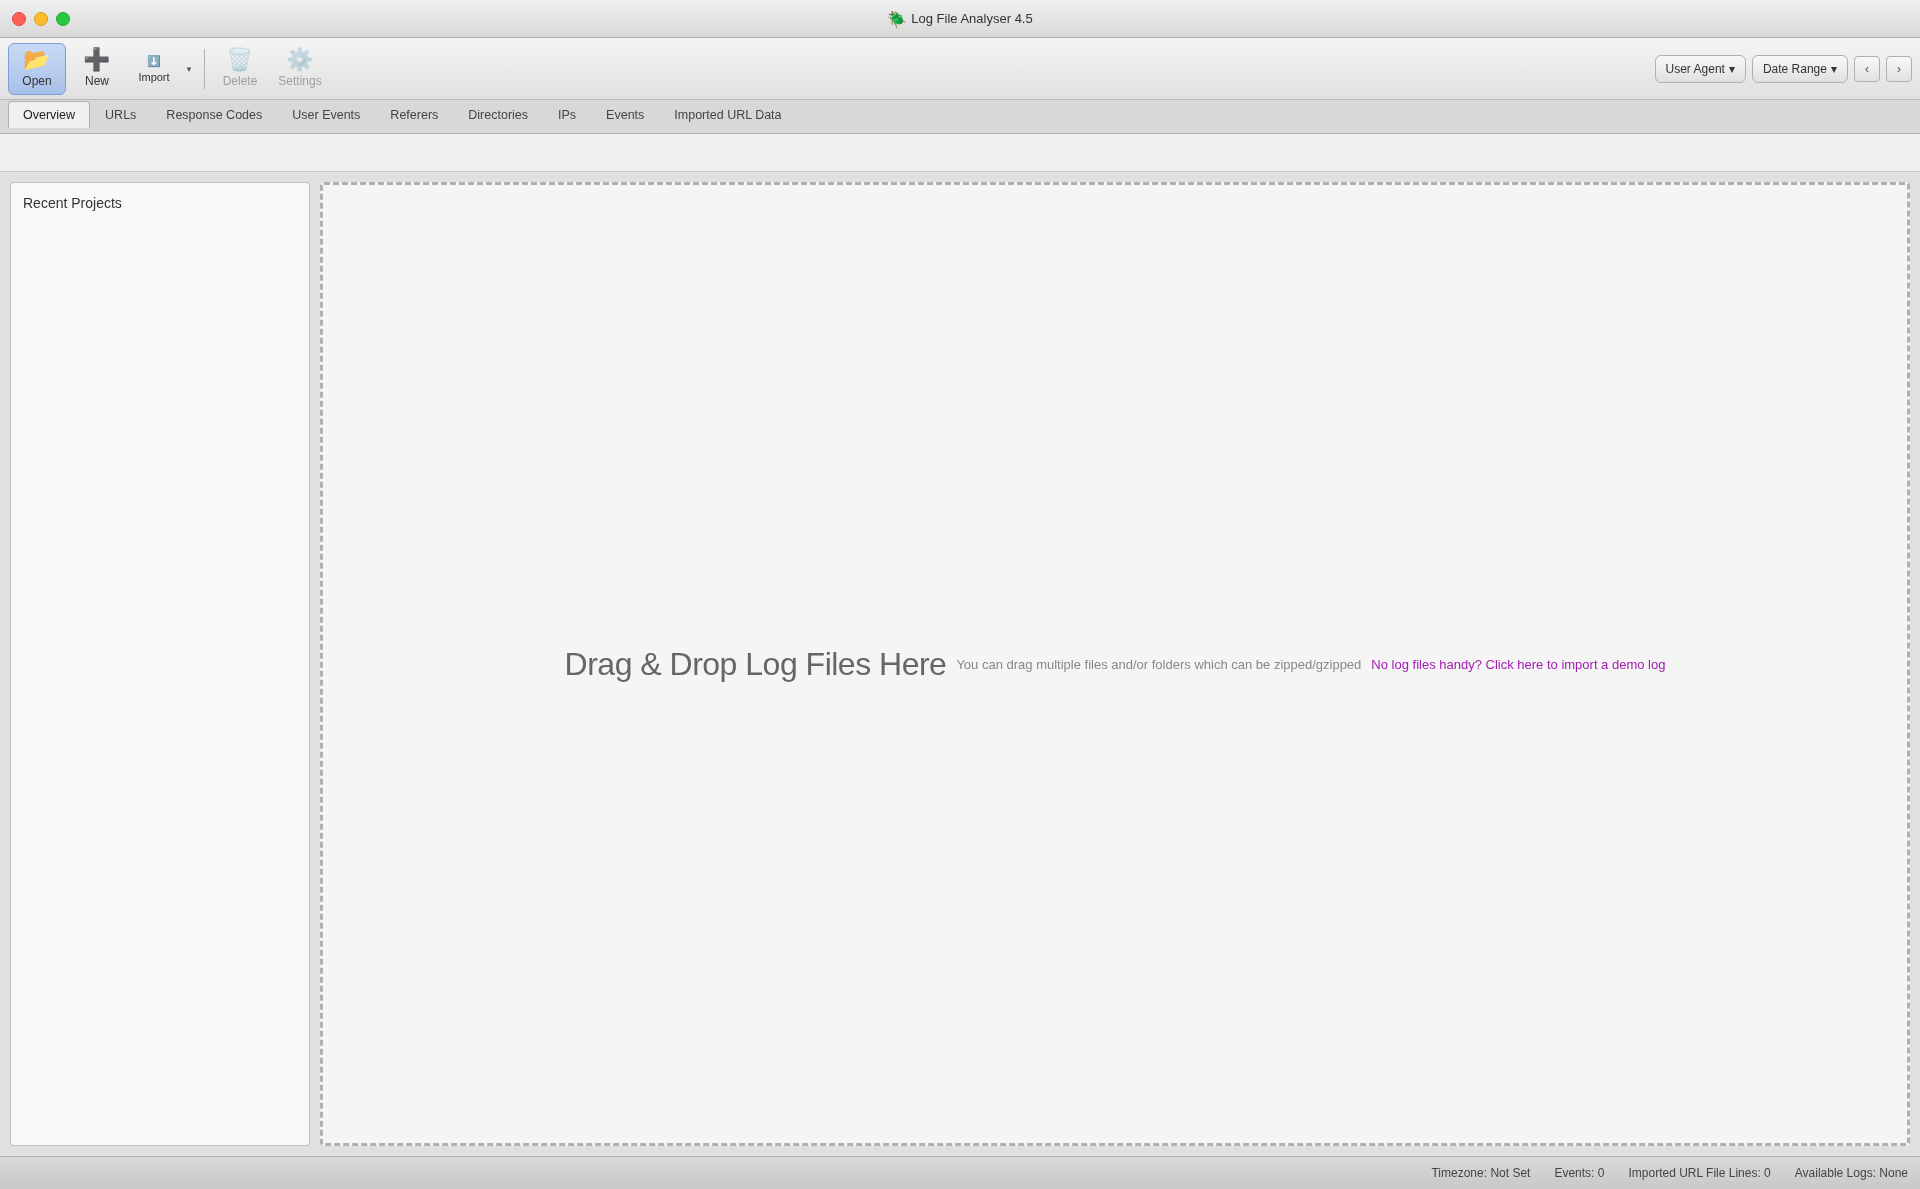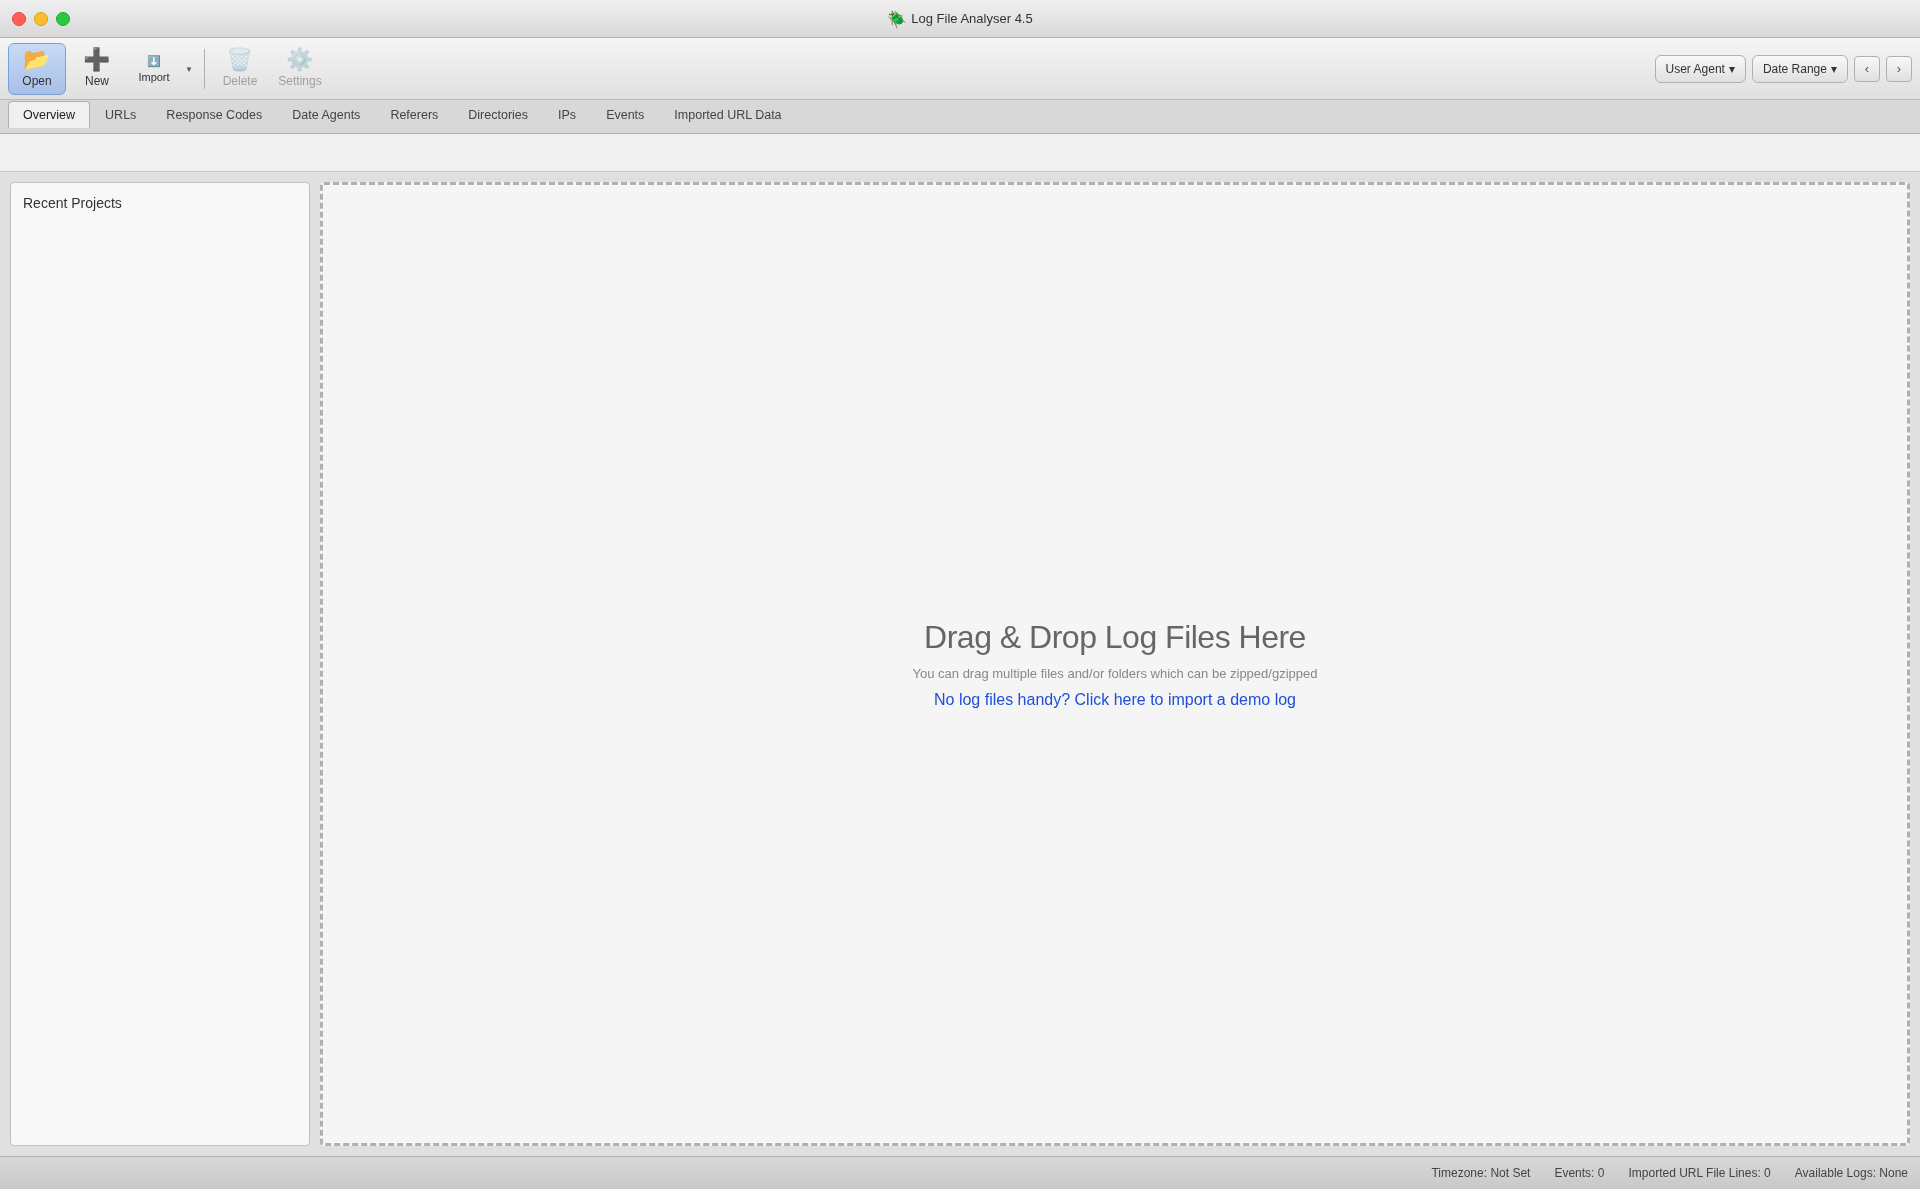--- a/index.html
+++ b/index.html
@@ -237,40 +237,40 @@
       color: #333;
       margin-bottom: 8px;
     }
 
     
     .drop-zone {
       flex: 1;
       border: 3px dashed #b0b0b0;
       border-radius: 4px;
       display: flex;
-      flex-direction: column;
+      flex-direction: row;
       align-items: center;
       justify-content: center;
       background: #f5f5f5;
       cursor: default;
       gap: 10px;
     }
     .drop-zone-title {
       font-size: 32px;
       color: #666;
       font-weight: 300;
       letter-spacing: -0.5px;
     }
     .drop-zone-subtitle {
       font-size: 13px;
       color: #888;
     }
     .drop-zone-link {
-      font-size: 16px;
-      color: #1d4ed8;
+      font-size: 13px;
+      color: #a21caf;
       cursor: pointer;
       text-decoration: none;
     }
 
     
     .status-bar {
       background: linear-gradient(to bottom, #d8d8d8, #c8c8c8);
       height: 26px;
       display: flex;
       align-items: center;
@@ -356,21 +356,21 @@
   <div class="tab active">
     <span>Overview</span>
   </div>
   <div class="tab">
     <span>URLs</span>
   </div>
   <div class="tab">
     <span>Response Codes</span>
   </div>
   <div class="tab">
-    <span>Date Agents</span>
+    <span>User Events</span>
   </div>
   <div class="tab">
     <span>Referers</span>
   </div>
   <div class="tab">
     <span>Directories</span>
   </div>
   <div class="tab">
     <span>IPs</span>
   </div>

